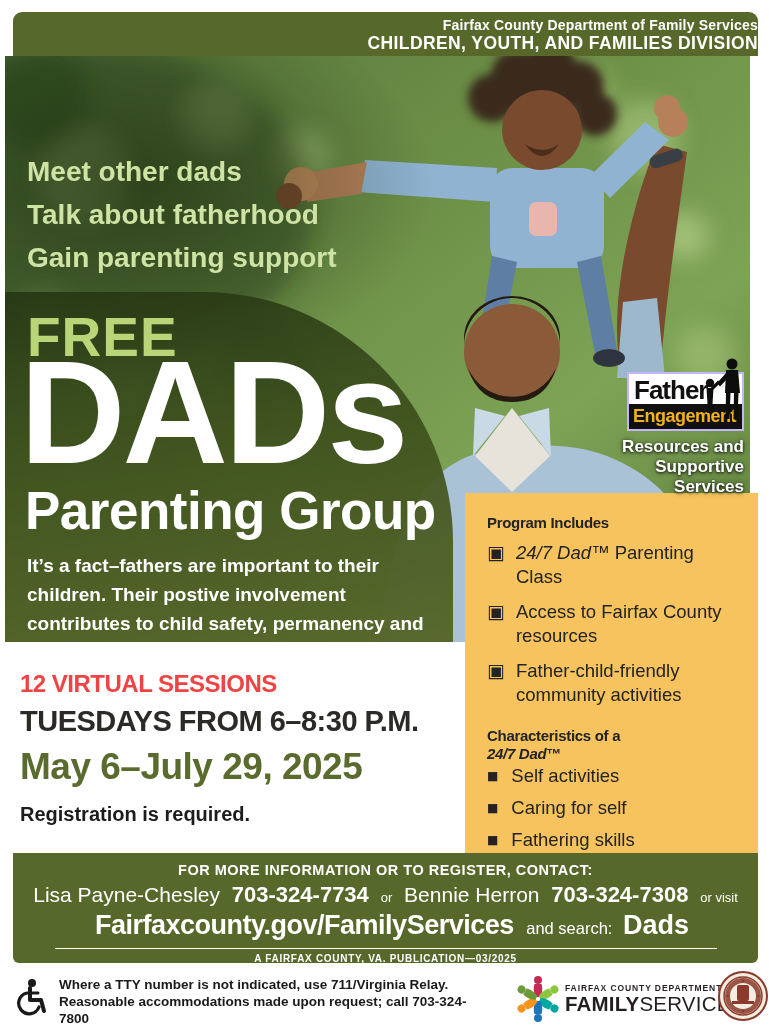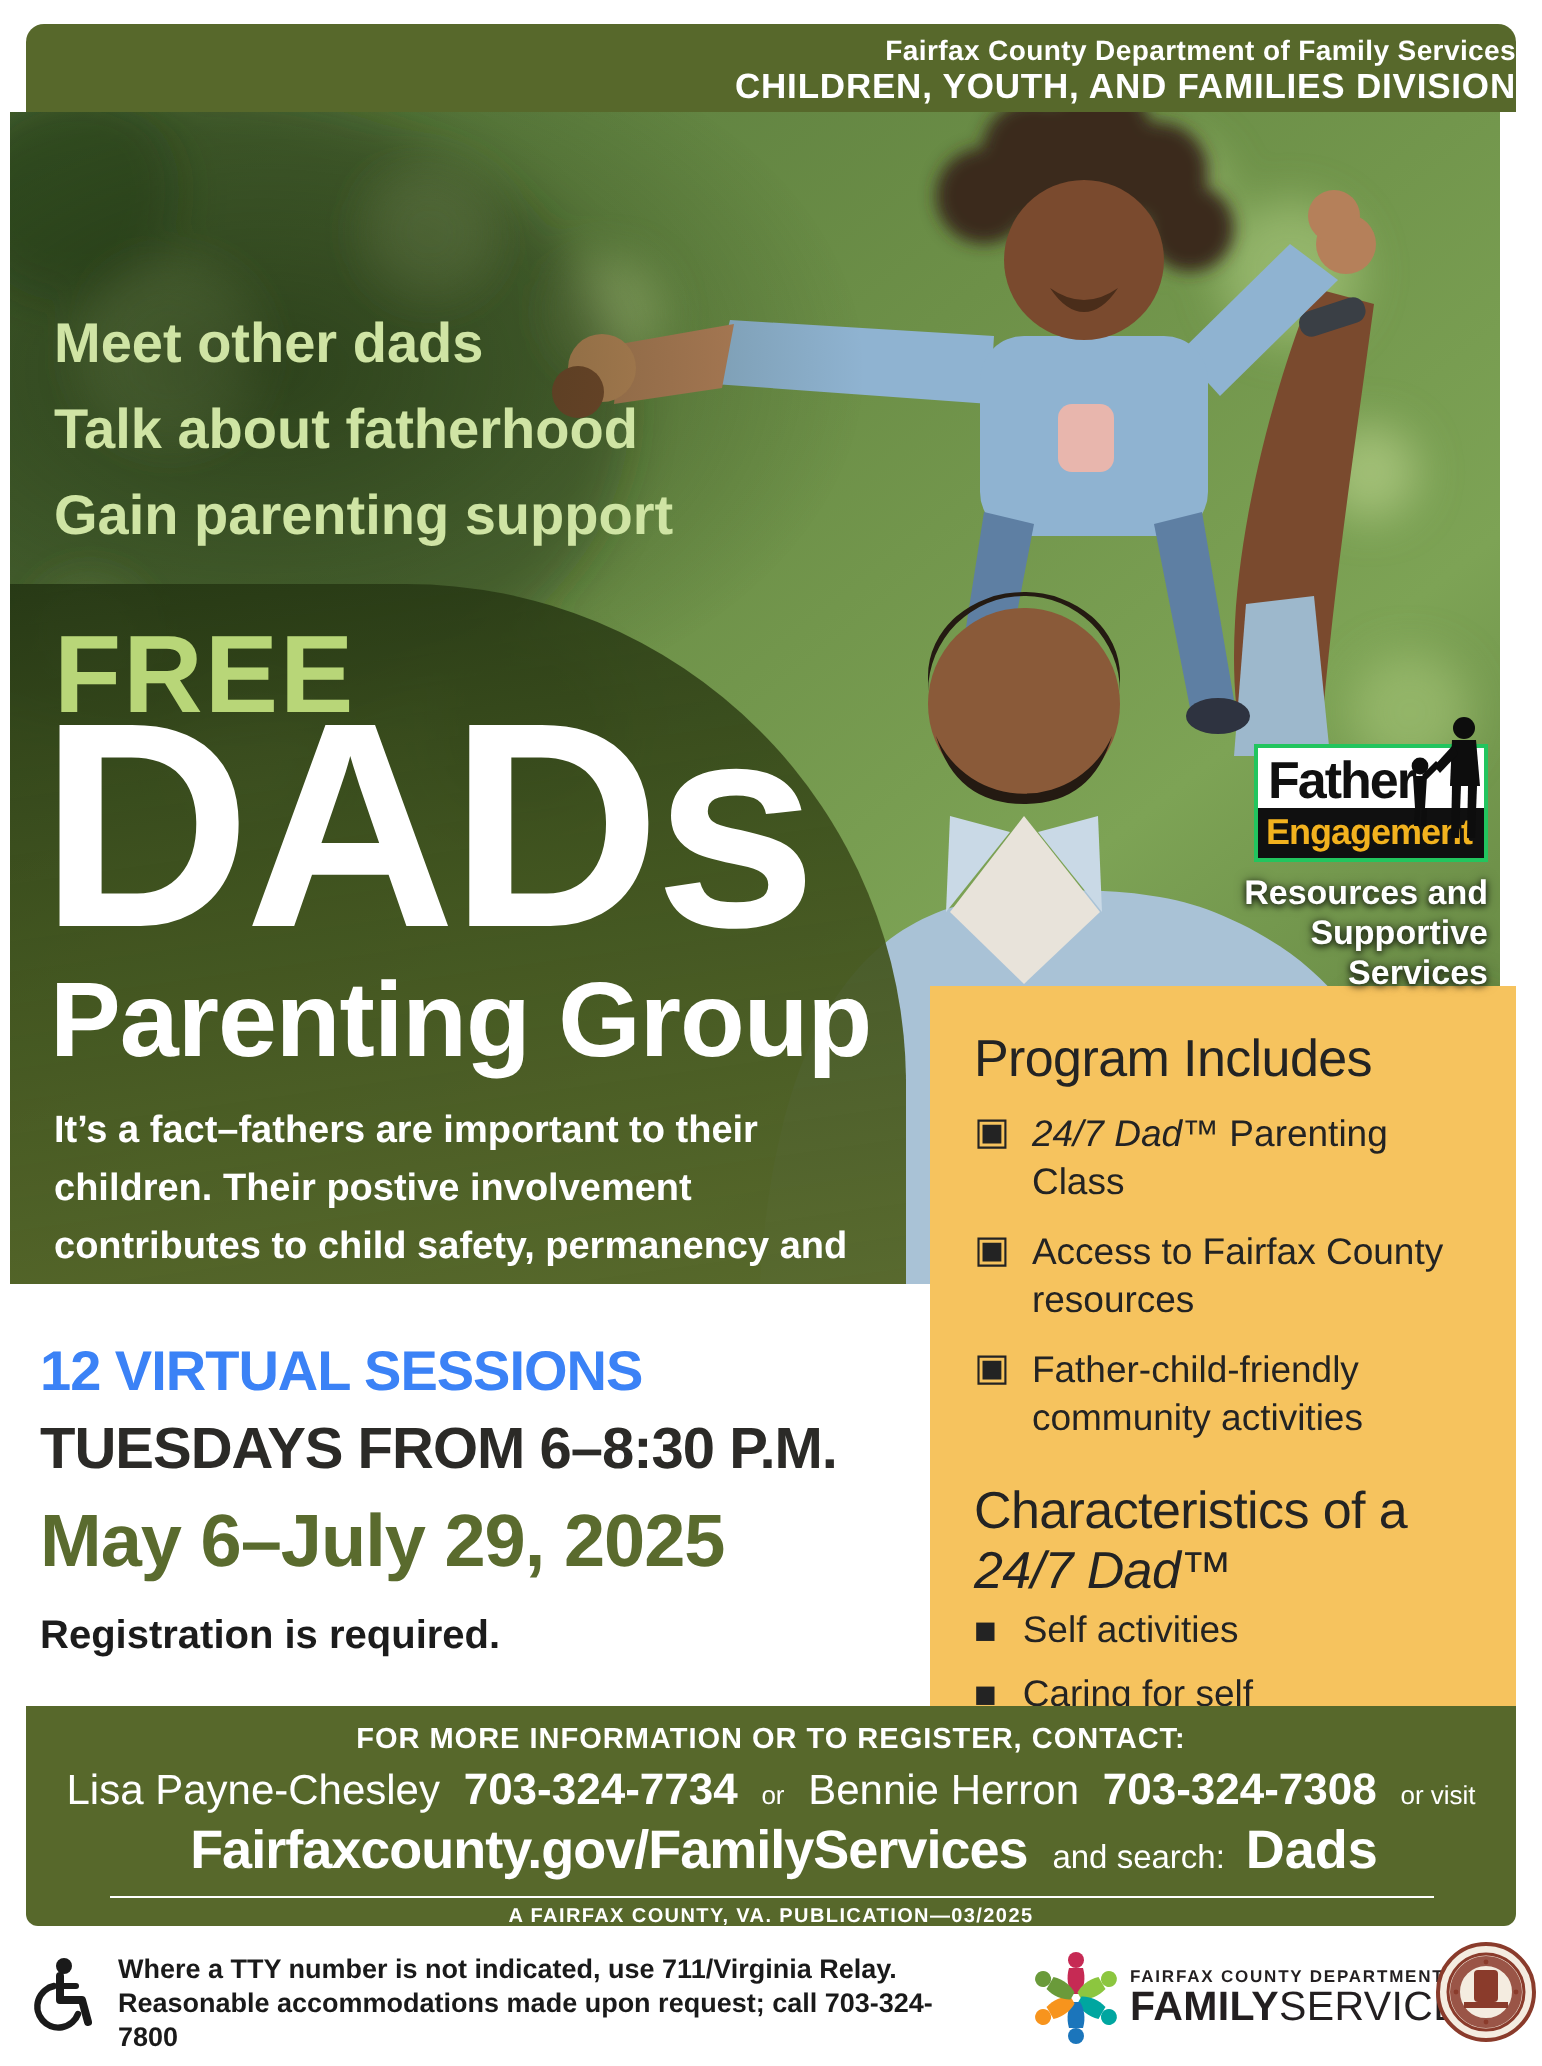--- a/index.html
+++ b/index.html
@@ -23,38 +23,38 @@
     background:linear-gradient(172deg,rgba(36,53,19,.88) 0%,rgba(62,80,29,.93) 45%,rgba(87,104,43,.985) 100%);}
   .hero-text{position:absolute;z-index:3;}
   .bullets{left:22px;top:102px;}
   .bullets .b{font-size:28px;font-weight:700;color:#cfe4a4;margin-bottom:15px;line-height:1;}
   .free{left:22px;top:254px;font-size:55px;font-weight:800;color:#b8d678;line-height:1;letter-spacing:1px;}
   .dads{left:15px;top:284px;font-size:146px;font-weight:800;color:#fff;line-height:1;letter-spacing:-3px;}
   .pgroup{left:20px;top:428px;font-size:53px;font-weight:700;color:#fff;line-height:1;letter-spacing:-.5px;}
   .desc{left:22px;top:496px;width:414px;font-size:19px;font-weight:700;color:#fff;line-height:1.52;}
   
   .fe{position:absolute;left:598px;top:372px;width:146px;z-index:4;}
-  .fe-box{position:relative;margin-left:auto;width:117px;background:#fff;border:2px solid #22c55e;box-sizing:border-box;}
+  .fe-box{position:relative;margin-left:auto;width:117px;background:#fff;border:2px solid #c4b5fd;box-sizing:border-box;}
   .fe-word1{font-size:26px;font-weight:800;color:#101010;line-height:1;padding:3px 2px 1px 5px;letter-spacing:-1px;}
   .fe-word2{background:#101010;color:#f2b21e;font-size:18px;font-weight:800;line-height:1;padding:3px 3px 4px 4px;letter-spacing:-.5px;}
   .fe-sil{position:absolute;right:-1px;top:-17px;}
   .fe-tag{margin-top:6px;text-align:right;color:#fff;font-weight:700;font-size:17px;line-height:1.18;
     text-shadow:0 1px 3px rgba(0,0,0,.85),0 0 6px rgba(0,0,0,.5);}
   
   .panel{position:absolute;left:465px;top:493px;width:293px;height:360px;background:#f6c35e;
     box-sizing:border-box;padding:21px 14px 0 22px;color:#232323;}
-  .panel h3{margin:0 0 10px 0;font-size:26px;font-weight:400;letter-spacing:-.3px;}
+  .panel h3{margin:0 0 10px 0;font-size:15px;font-weight:700;letter-spacing:-.3px;}
   .panel h3.ch{margin-top:20px;margin-bottom:2px;line-height:1.15;}
   .p-item{display:flex;gap:11px;margin-bottom:11px;font-size:18.5px;line-height:1.3;}
   .chk{flex:none;font-size:19px;line-height:1;margin-top:2px;font-family:"DejaVu Sans",sans-serif;}
   .c-item{display:flex;gap:13px;margin-bottom:7px;font-size:18.5px;line-height:1.35;}
   .sqb{flex:none;font-size:12px;line-height:1;margin-top:6px;font-family:"DejaVu Sans",sans-serif;}
   
   .sess{position:absolute;left:20px;top:672px;width:430px;}
-  .s1{font-size:28px;font-weight:800;color:#3b82f6;line-height:1;letter-spacing:-.5px;}
+  .s1{font-size:24px;font-weight:800;color:#ef4444;line-height:1;letter-spacing:-.5px;}
   .s2{margin-top:11px;font-size:29px;font-weight:800;color:#2b2a27;line-height:1;letter-spacing:-.5px;}
   .s3{margin-top:12px;font-size:37px;font-weight:700;color:#5a6b2e;line-height:1;letter-spacing:-.5px;}
   .s4{margin-top:19px;font-size:20px;font-weight:700;color:#1c1c1c;line-height:1;}
   
   .contact{position:absolute;left:13px;top:853px;width:745px;height:110px;background:#57682b;
     border-radius:0 0 6px 6px;color:#fff;text-align:center;}
   .c-h{padding-top:9px;font-size:14.5px;font-weight:700;letter-spacing:.5px;}
   .c-l2{margin-top:4px;font-size:21px;}
   .c-l2 .ph{font-weight:800;font-size:22px;}
   .c-l2 .or{font-size:13px;}

